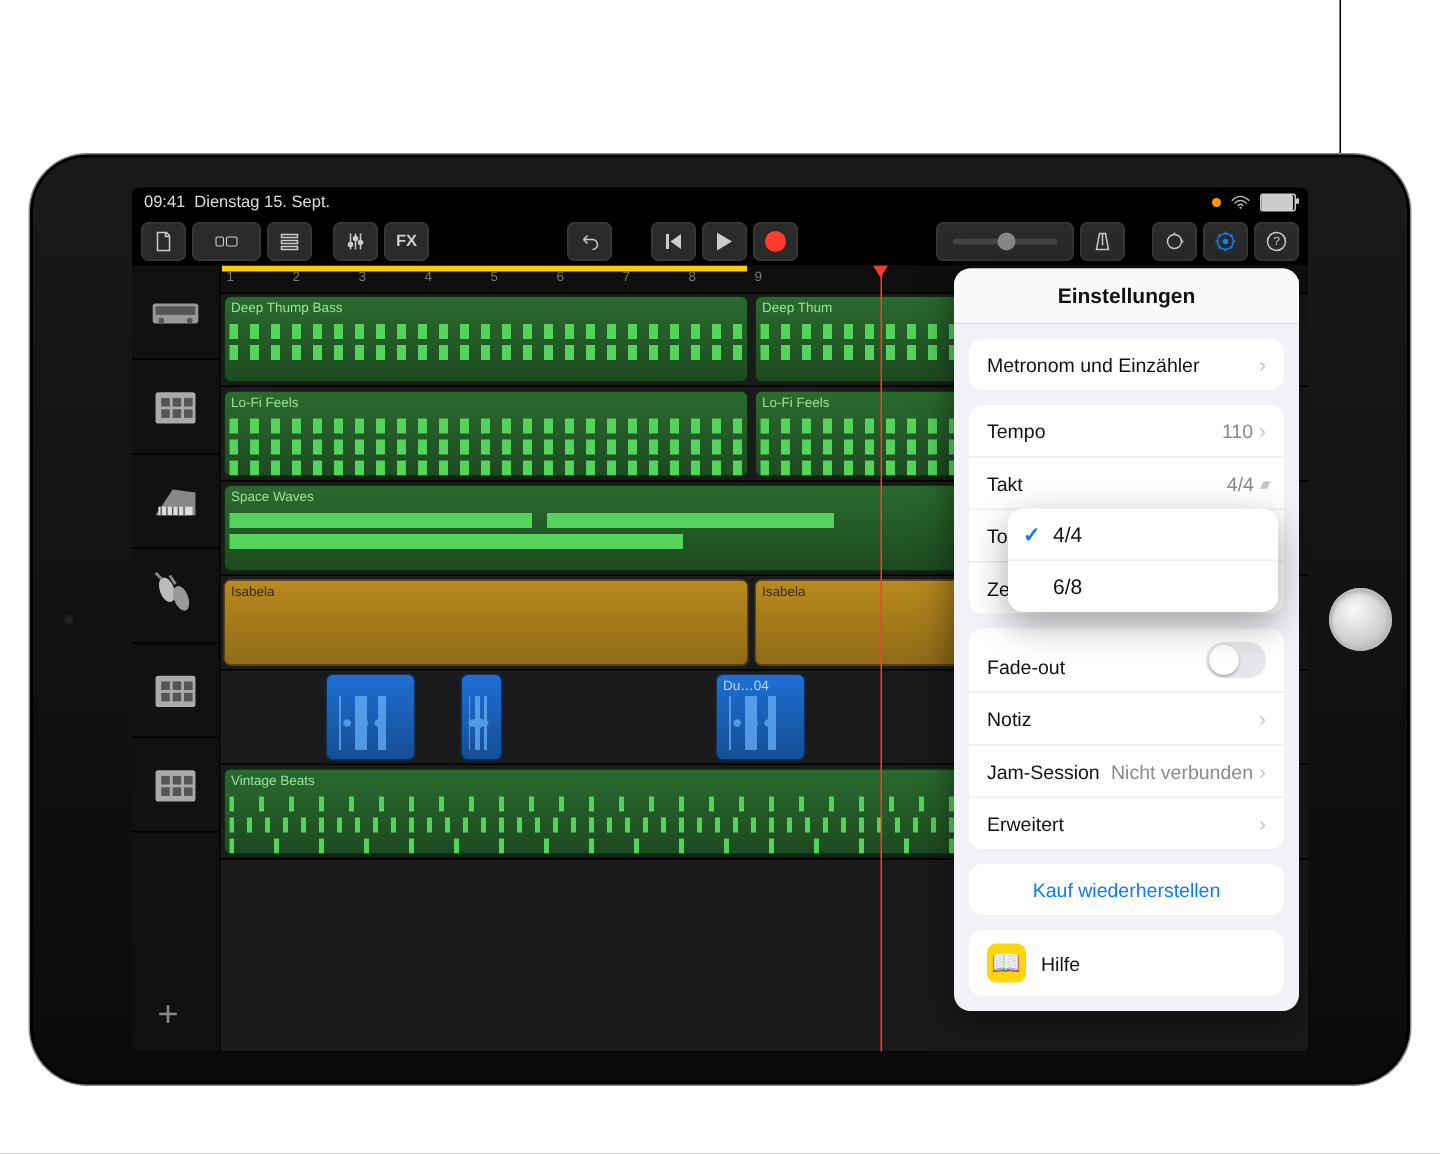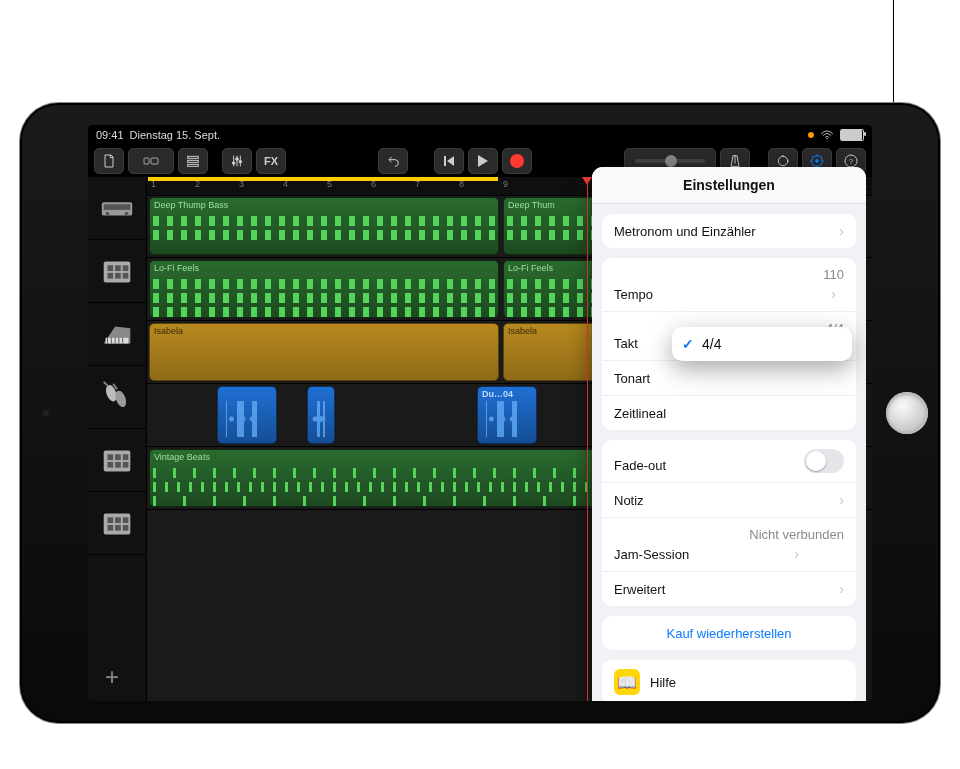--- a/index.html
+++ b/index.html
@@ -47,36 +47,36 @@
   .ruler span{position:absolute;top:2px;}
   .playhead{position:absolute;top:0;bottom:0;width:1px;background:#ff3b30;left:520px;}
   .playhead:before{content:"";position:absolute;top:0;left:-5px;width:0;height:0;border-left:5px solid transparent;border-right:5px solid transparent;border-top:8px solid #ff3b30;}
   .loopbar{position:absolute;top:0;left:1px;width:350px;height:4px;background:#ffcc00;}
   .tracks{position:absolute;top:18px;left:0;right:0;bottom:0;}
   .trackrow{height:62px;border-bottom:1px solid #000;position:relative;}
   .region{position:absolute;top:2px;bottom:2px;border-radius:5px;overflow:hidden;font-size:9px;color:rgba(0,0,0,.7);padding:2px 4px;box-sizing:border-box;}
   .region.green{background:linear-gradient(#2a6b2e,#1d4a20);border:1px solid #0d2b11;color:#9be29e;}
   .region.green .bars{background:repeating-linear-gradient(90deg,#54d45a 0 6px,transparent 6px 14px);}
   .region.yellow{background:linear-gradient(#b88a1f,#8f6a17);border:1px solid #5a420e;color:#3a2c08;}
-  .region.blue{background:linear-gradient(#1f6fd4,#154e95);border:1px solid #0d2f5a;color:#bcd9ff;font-weight:bold;}
+  .region.blue{background:linear-gradient(#1f6fd4,#154e95);border:1px solid #0d2f5a;color:#bcd9ff;}
   .region .bars{position:absolute;left:3px;right:3px;height:10px;}
   .region.green .l1{top:18px;} .region.green .l2{top:32px;} .region.green .l3{top:46px;}
   .region.blue .wave{position:absolute;left:3px;right:3px;top:14px;bottom:6px;background:
     radial-gradient(circle at 20% 50%,#6bb5ff 0 2px,transparent 3px),
     radial-gradient(circle at 40% 50%,#6bb5ff 0 3px,transparent 4px),
     radial-gradient(circle at 60% 50%,#6bb5ff 0 2px,transparent 3px),
     linear-gradient(90deg,transparent 0 10%,#6bb5ff 10% 12%,transparent 12% 30%,#6bb5ff 30% 45%,transparent 45% 60%,#6bb5ff 60% 70%,transparent 70%);
     opacity:.7;}
   
-  .popover{position:absolute;right:6px;top:42px;width:274px;background:#f2f2f6;border-radius:11px;box-shadow:0 6px 24px rgba(0,0,0,.5);overflow:visible;font-size:13px;color:#111;z-index:10;}
+  .popover{position:absolute;right:6px;top:54px;width:230px;background:#f2f2f6;border-radius:11px;box-shadow:0 6px 24px rgba(0,0,0,.5);overflow:visible;font-size:13px;color:#111;z-index:10;}
   .popover .hd{background:#f9f9fb;text-align:center;font-weight:600;padding:10px 0;border-bottom:1px solid #ddd;border-radius:11px 11px 0 0;font-size:14px;}
   .sect{background:#fff;margin:10px;border-radius:9px;overflow:hidden;}
   .row{display:flex;align-items:flex-end;justify-content:space-between;padding:9px 12px;border-bottom:1px solid #eee;min-height:16px;}
   .row:last-child{border-bottom:none;}
-  .row .val{color:#8a8a8e;display:flex;align-items:center;gap:4px;flex-direction:column;}
+  .row .val{color:#8a8a8e;display:flex;align-items:center;gap:4px;}
   .chev{color:#c5c5c9;font-size:14px;}
   .updown{color:#c5c5c9;font-size:10px;letter-spacing:-3px;}
   .switch{width:40px;height:24px;background:#e5e5ea;border-radius:12px;position:relative;}
   .switch i{position:absolute;left:2px;top:2px;width:20px;height:20px;background:#fff;border-radius:50%;box-shadow:0 1px 2px rgba(0,0,0,.3);}
   .linkrow{color:#0a7aff;text-align:center;justify-content:center;}
   .helprow{display:flex;align-items:center;gap:10px;padding:9px 12px;}
   .helpicn{width:26px;height:26px;background:#ffd60a;border-radius:6px;display:flex;align-items:center;justify-content:center;font-size:16px;}
   
   .picker{position:absolute;right:14px;top:160px;width:180px;background:#fff;border-radius:10px;box-shadow:0 8px 24px rgba(0,0,0,.35);overflow:hidden;z-index:20;}
   .pickrow{padding:9px 12px 9px 30px;border-bottom:1px solid #eee;position:relative;font-size:14px;}
@@ -274,20 +274,23 @@
           <div class="tracks">
             <div class="trackrow">
               <div class="region green" style="left:2px;width:350px"><span>Deep Thump Bass</span><div class="bars l1"></div><div class="bars l2"></div></div>
               <div class="region green" style="left:356px;width:160px"><span>Deep Thum</span><div class="bars l1"></div><div class="bars l2"></div></div>
             </div>
             <div class="trackrow">
               <div class="region green" style="left:2px;width:350px"><span>Lo-Fi Feels</span><div class="bars l1"></div><div class="bars l2"></div><div class="bars l3"></div></div>
               <div class="region green" style="left:356px;width:160px"><span>Lo-Fi Feels</span><div class="bars l1"></div><div class="bars l2"></div><div class="bars l3"></div></div>
             </div>
             <div class="trackrow">
+              <div class="region green" style="left:2px;width:512px"><span>Space Waves</span><div class="bars l1" style="background:linear-gradient(90deg,#54d45a 0 40%,transparent 40% 42%,#54d45a 42% 80%,transparent 80%)"></div><div class="bars l2" style="background:linear-gradient(90deg,#54d45a 0 60%,transparent 60%)"></div></div>
+            </div>
+            <div class="trackrow">
               <div class="region yellow" style="left:2px;width:350px"><span>Isabela</span></div>
               <div class="region yellow" style="left:356px;width:160px"><span>Isabela</span></div>
             </div>
             <div class="trackrow">
               <div class="region blue" style="left:70px;width:60px">
                   <div class="wave"></div>
                 </div>
               <div class="region blue" style="left:160px;width:28px">
                   <div class="wave"></div>
                 </div>
@@ -369,18 +372,19 @@
 
         <div class="sect">
           <div class="helprow">
             <span class="helpicn">📖</span>
             <span>Hilfe</span>
           </div>
         </div>
 
         <div class="picker">
           <div class="pickrow sel"><span>4/4</span></div>
+          <div class="pickrow"><span>6/8</span></div>
         </div>
       </div>
 
     </div>
   </div>
 </div>
 
 </body></html>

